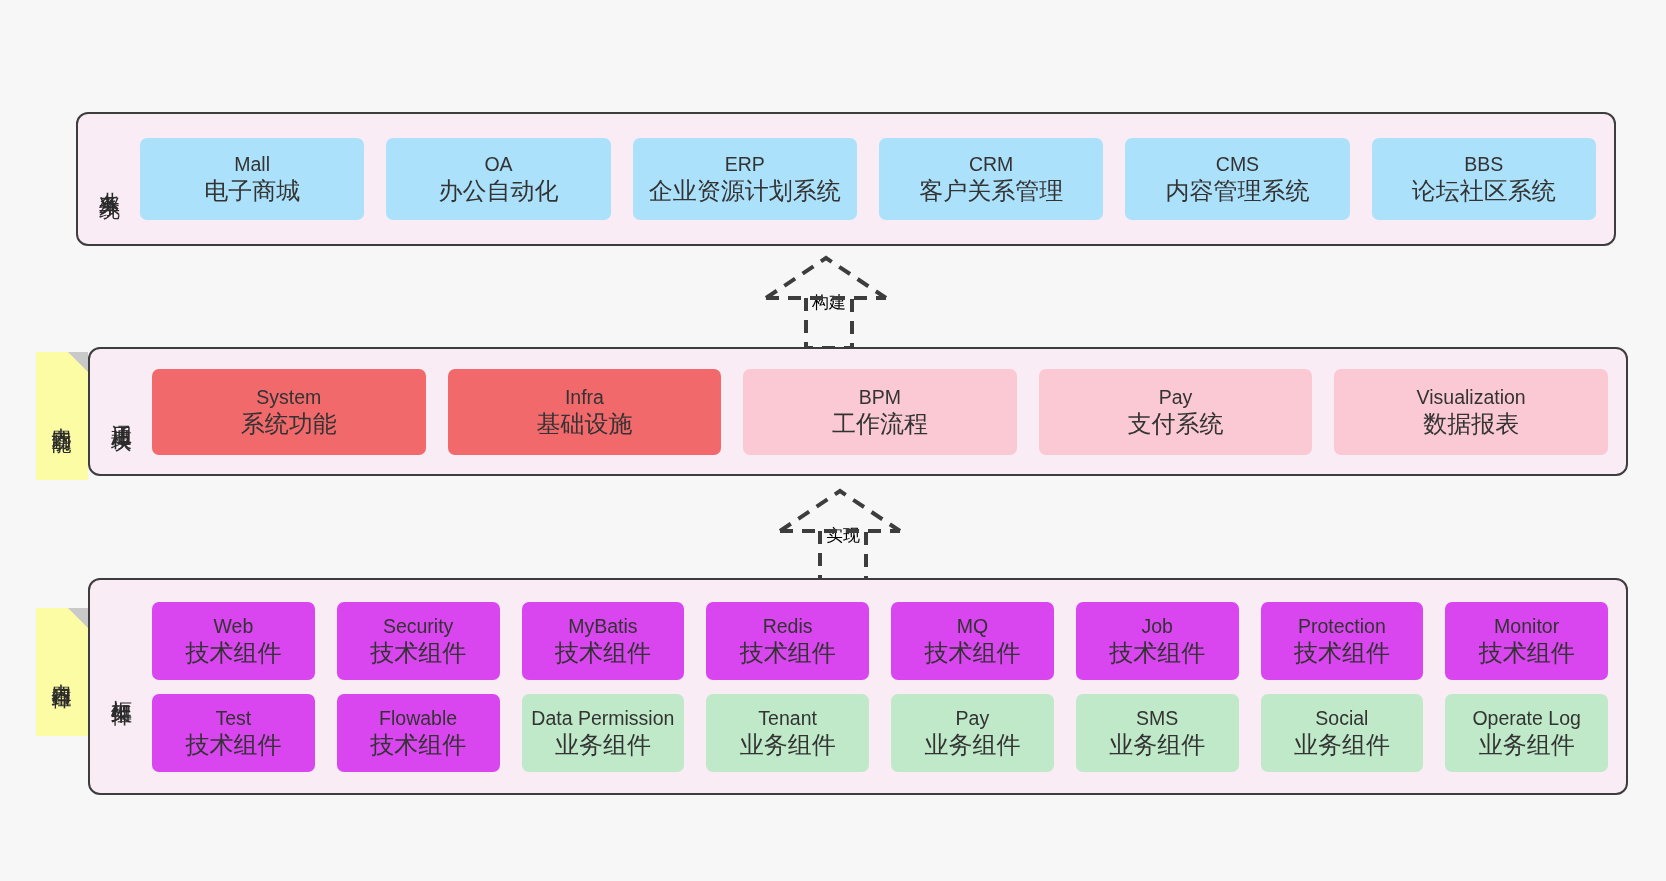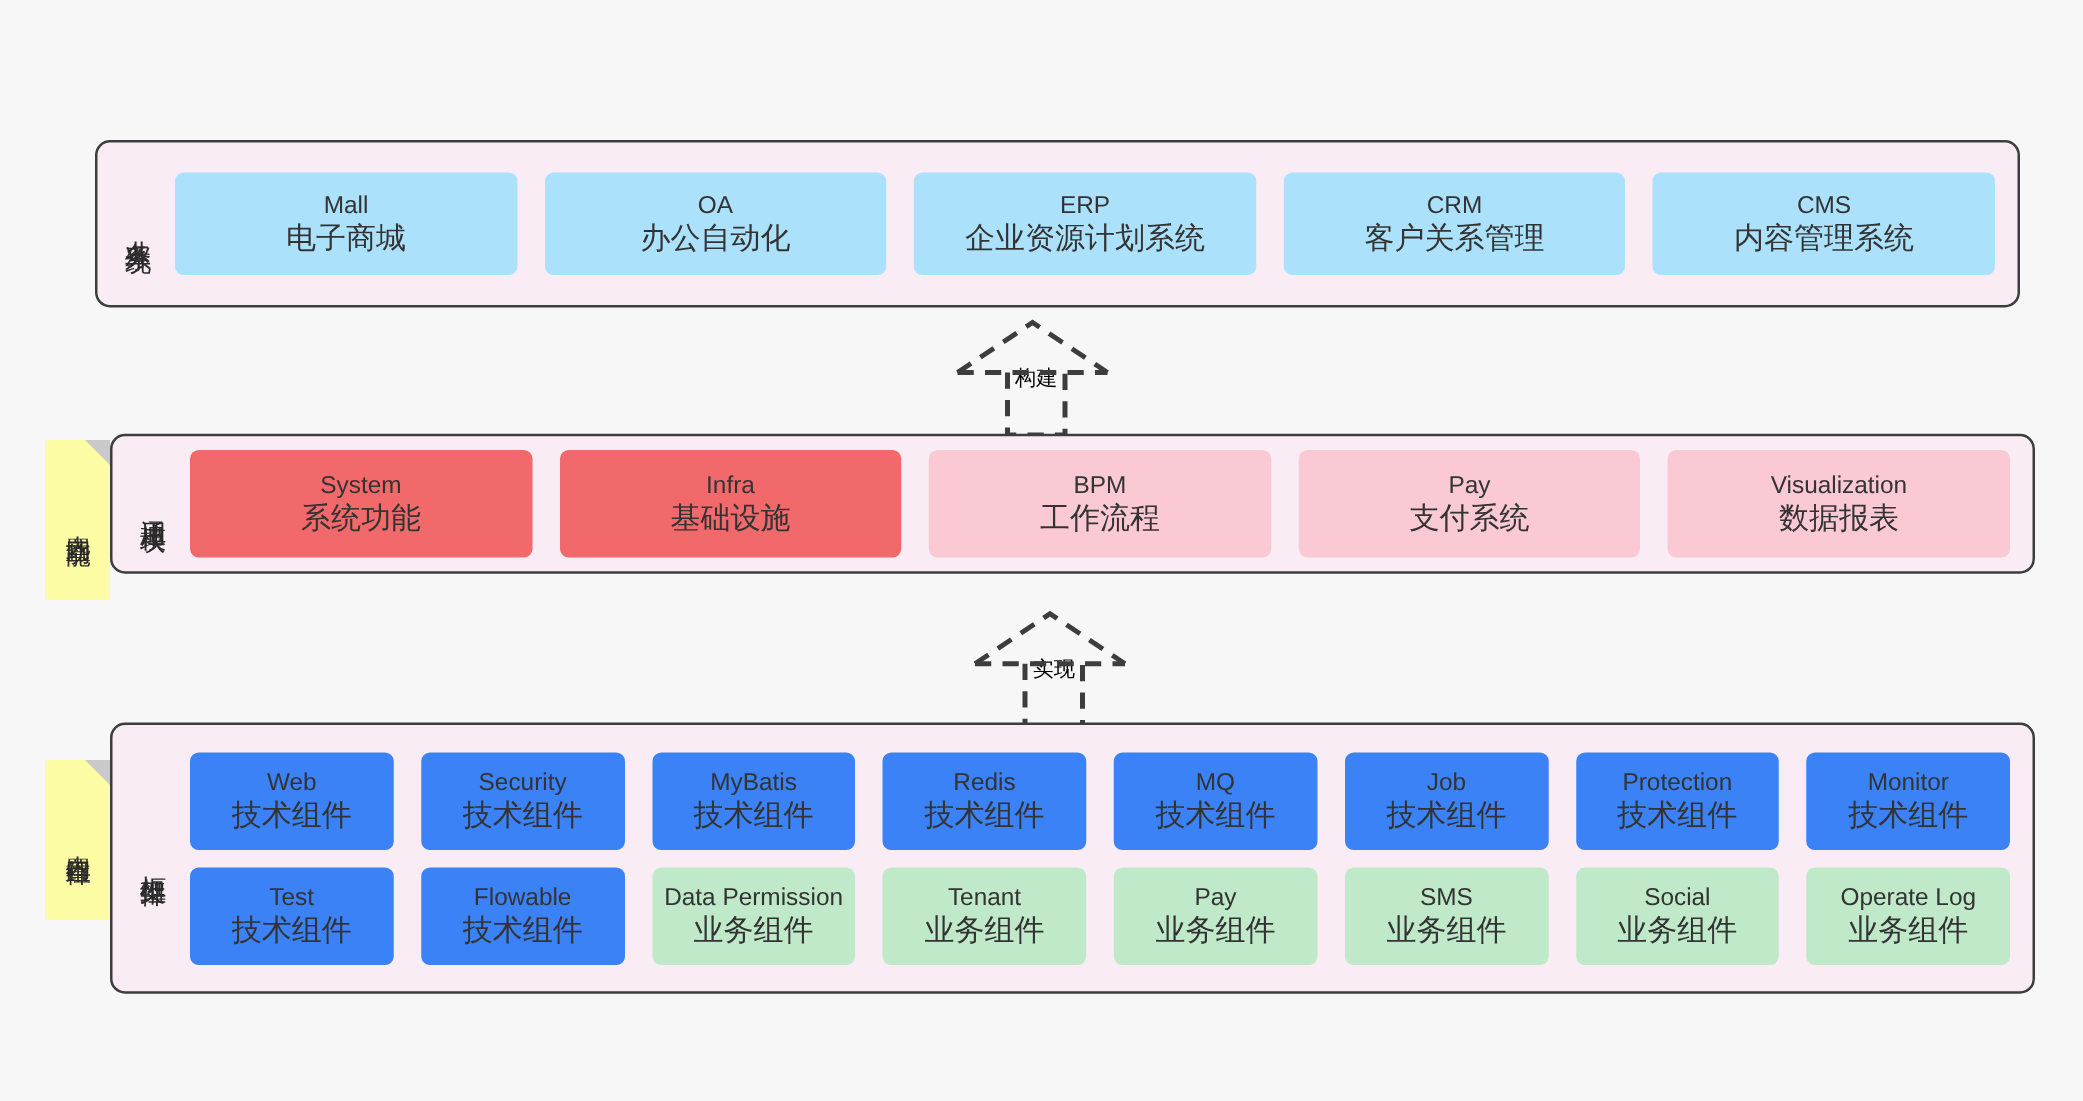--- a/index.html
+++ b/index.html
@@ -74,21 +74,21 @@
   .card .cn  { font-size: 24px; }
 
   .h-tall { height: 82px; }
   .h-mid  { height: 86px; }
   .h-sm   { height: 78px; }
 
   
   .c-blue       { background: #ace1fb; }
   .c-red        { background: #f2696c; }
   .c-pink       { background: #fbc9d3; }
-  .c-green      { background: #3b82f6; text-align: right; }
+  .c-green      { background: #d946ef; text-align: right; }
   .c-greenlight { background: #bfe9c8; text-align: center; }
 
   
   .sticky {
     position: absolute;
     width: 52px;
     background: #fcfca4;
     z-index: 2;
     display: flex;
     align-items: center;
@@ -142,37 +142,41 @@
           <span class="cn">企业资源计划系统</span>
         </div>
         <div class="card h-tall c-blue">
           <span class="en">CRM</span>
           <span class="cn">客户关系管理</span>
         </div>
         <div class="card h-tall c-blue">
           <span class="en">CMS</span>
           <span class="cn">内容管理系统</span>
         </div>
+        <div class="card h-tall c-blue">
+          <span class="en">BBS</span>
+          <span class="cn">论坛社区系统</span>
+        </div>
       </div>
     </div>
   </div>
 
   <svg class="arrow" style="left:756px; top:252px; width:170px; height:100px;" viewBox="0 0 170 100">
     <polyline points="10,46 70,6 130,46" fill="none" stroke="#3d3d3d" stroke-width="4" stroke-dasharray="13,9" stroke-linecap="butt"></polyline>
     <polyline points="10,46 130,46" fill="none" stroke="#3d3d3d" stroke-width="4" stroke-dasharray="13,9"></polyline>
     <polyline points="50,46 50,96 96,96 96,46" fill="none" stroke="#3d3d3d" stroke-width="4" stroke-dasharray="13,9"></polyline>
   </svg>
   <div class="arrow-label" style="left:812px; top:291px;">构建</div>
 
   <div class="sticky" id="sticky-common" style="left:36px; top:352px; width:52px; height:128px;">
     <span class="fold"></span>
     <span>内置功能</span>
   </div>
 
-  <div class="layer" id="layer-common" style="left:88px; top:347px; width:1540px; height:112px;">
+  <div class="layer" id="layer-common" style="left:88px; top:347px; width:1540px; height:129px;">
     <div class="layer-title">通用模块</div>
     <div class="layer-body">
       <div class="row">
         <div class="card h-mid c-red">
           <span class="en">System</span>
           <span class="cn">系统功能</span>
         </div>
         <div class="card h-mid c-red">
           <span class="en">Infra</span>
           <span class="cn">基础设施</span>

